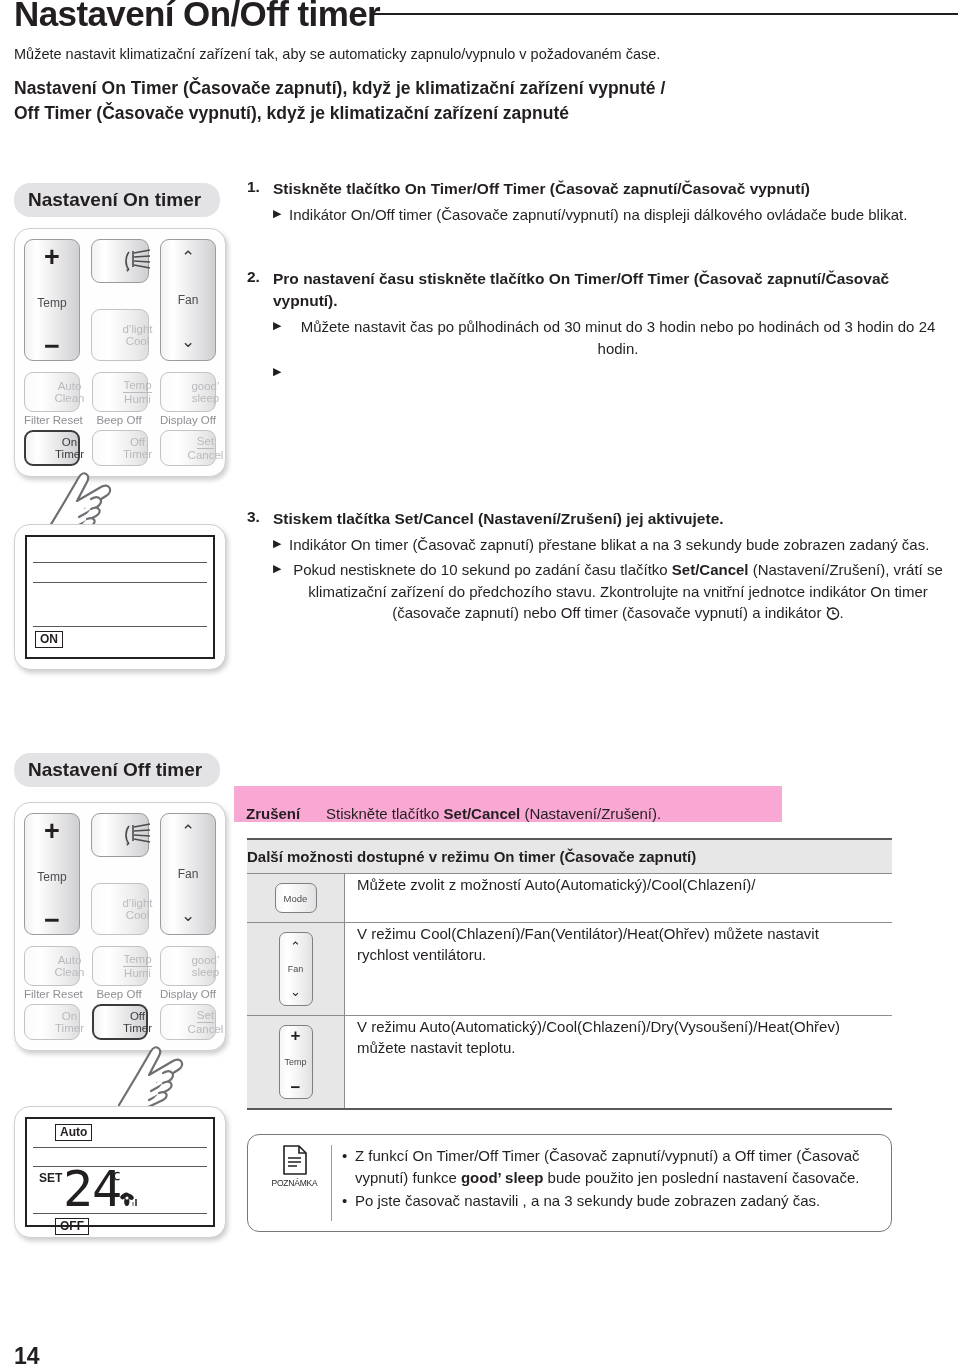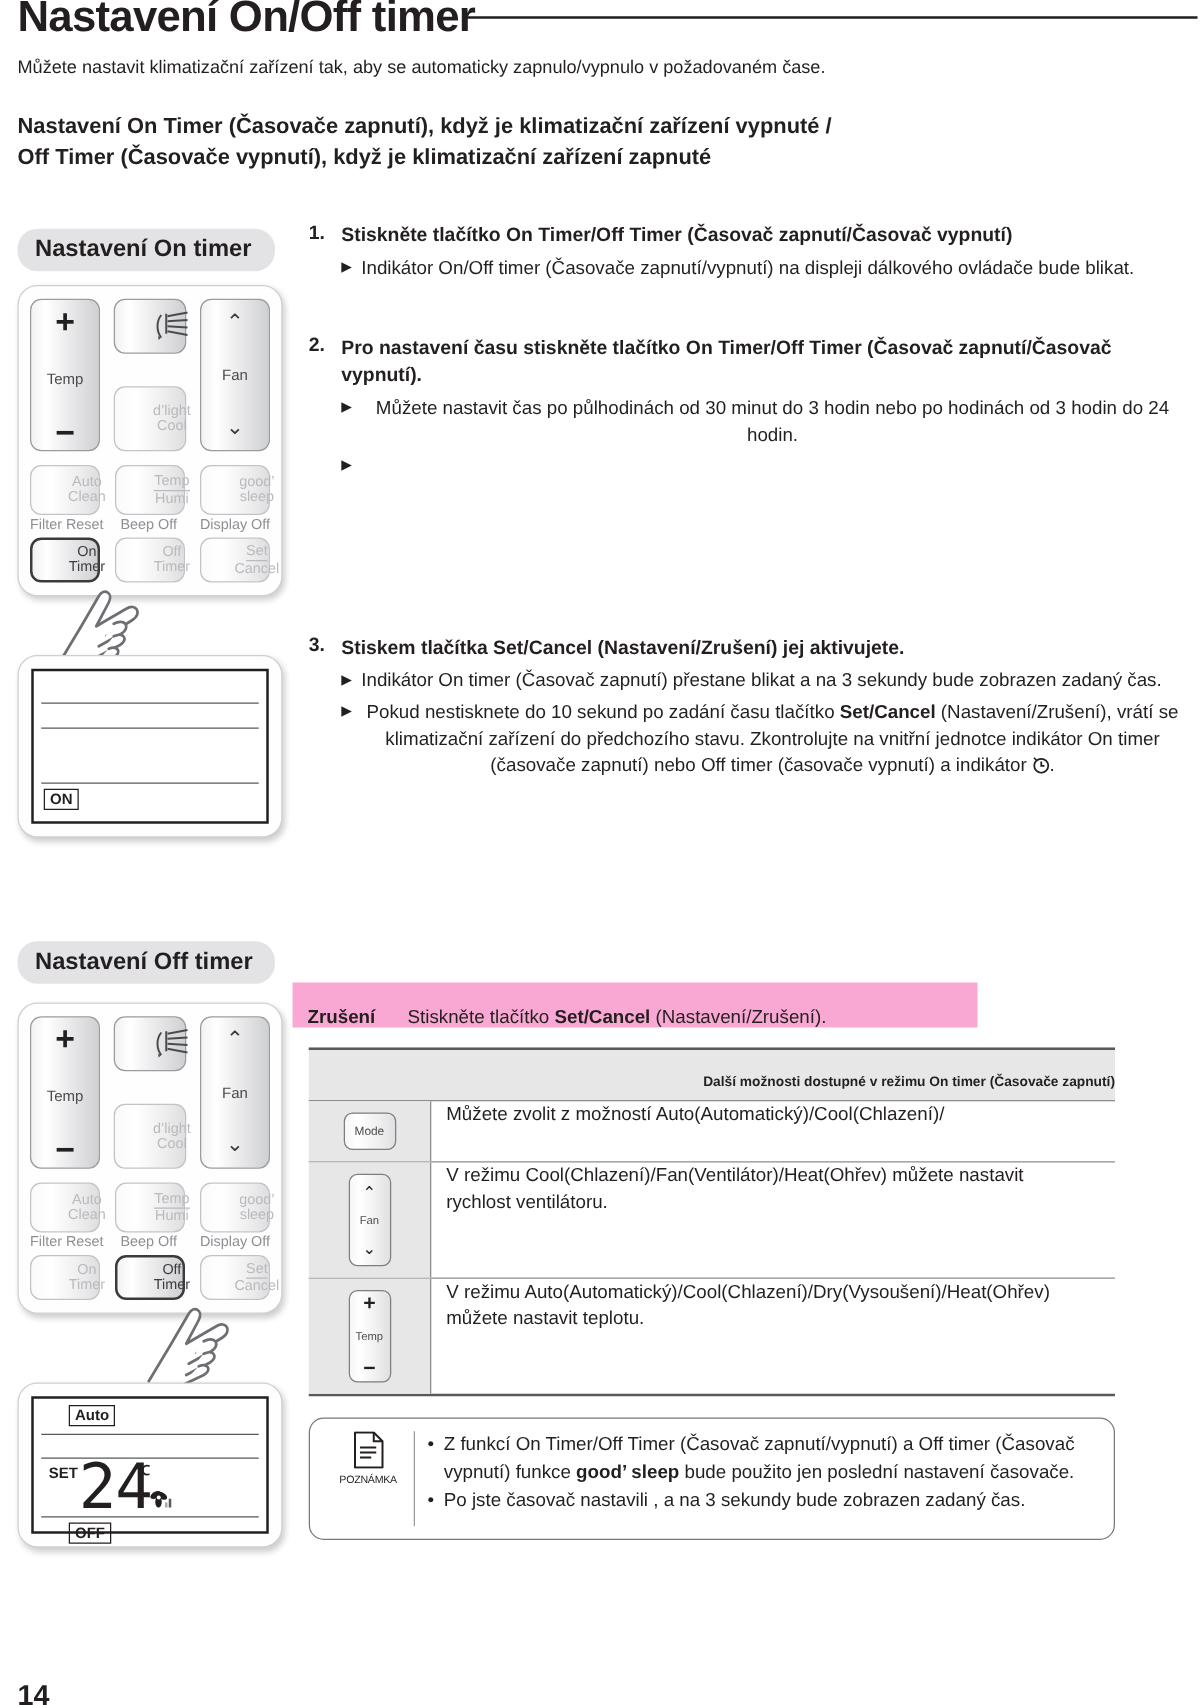--- a/index.html
+++ b/index.html
@@ -24,21 +24,21 @@
     position: absolute; left: 372px; top: 13px; right: 2px;
     border-top: 2px solid #231f20;
   }
 
   .intro {
     position: absolute; left: 14px; top: 45px; width: 900px;
     font-size: 14.5px; line-height: 1.35; color: #231f20;
   }
 
   .lead {
-    position: absolute; left: 14px; top: 88px; width: 820px;
+    position: absolute; left: 14px; top: 76px; width: 820px;
     font-size: 17.5px; font-weight: 700; line-height: 1.42; color: #231f20;
   }
 
   
   .section-banner {
     position: absolute;
     background: #e3e3e5;
     border-radius: 16px;
     font-size: 19px; font-weight: 700; color: #231f20;
     display: flex; align-items: center;
@@ -140,22 +140,22 @@
     position: absolute; background: #f9a8d4;
     display: flex; align-items: flex-end; font-size: 15px;
   }
   .cancel-label { font-weight: 700; padding-left: 12px; width: 92px; }
 
   
   .opt-table { position: absolute; }
   .opt-head {
     background: #e7e7e8;
     border-top: 2px solid #58595b; border-bottom: 1px solid #8c8d90;
-    font-weight: 700; font-size: 11px; text-align: right;
-    padding: 20px 0 8px;
+    font-weight: 700; font-size: 15px; text-align: left;
+    padding: 8px 0 8px;
   }
   .opt-row { display: flex; border-bottom: 1px solid #8c8d90; }
   .opt-row.last { border-bottom: 2px solid #58595b; }
   .opt-icon-cell {
     width: 98px; flex: 0 0 98px; background: #e7e7e8;
     border-right: 1px solid #8c8d90;
     display: flex; align-items: center; justify-content: center;
     padding: 9px 0;
   }
   .opt-text-cell { padding: 0 0 11px 12px; font-size: 15px; line-height: 1.42; }

